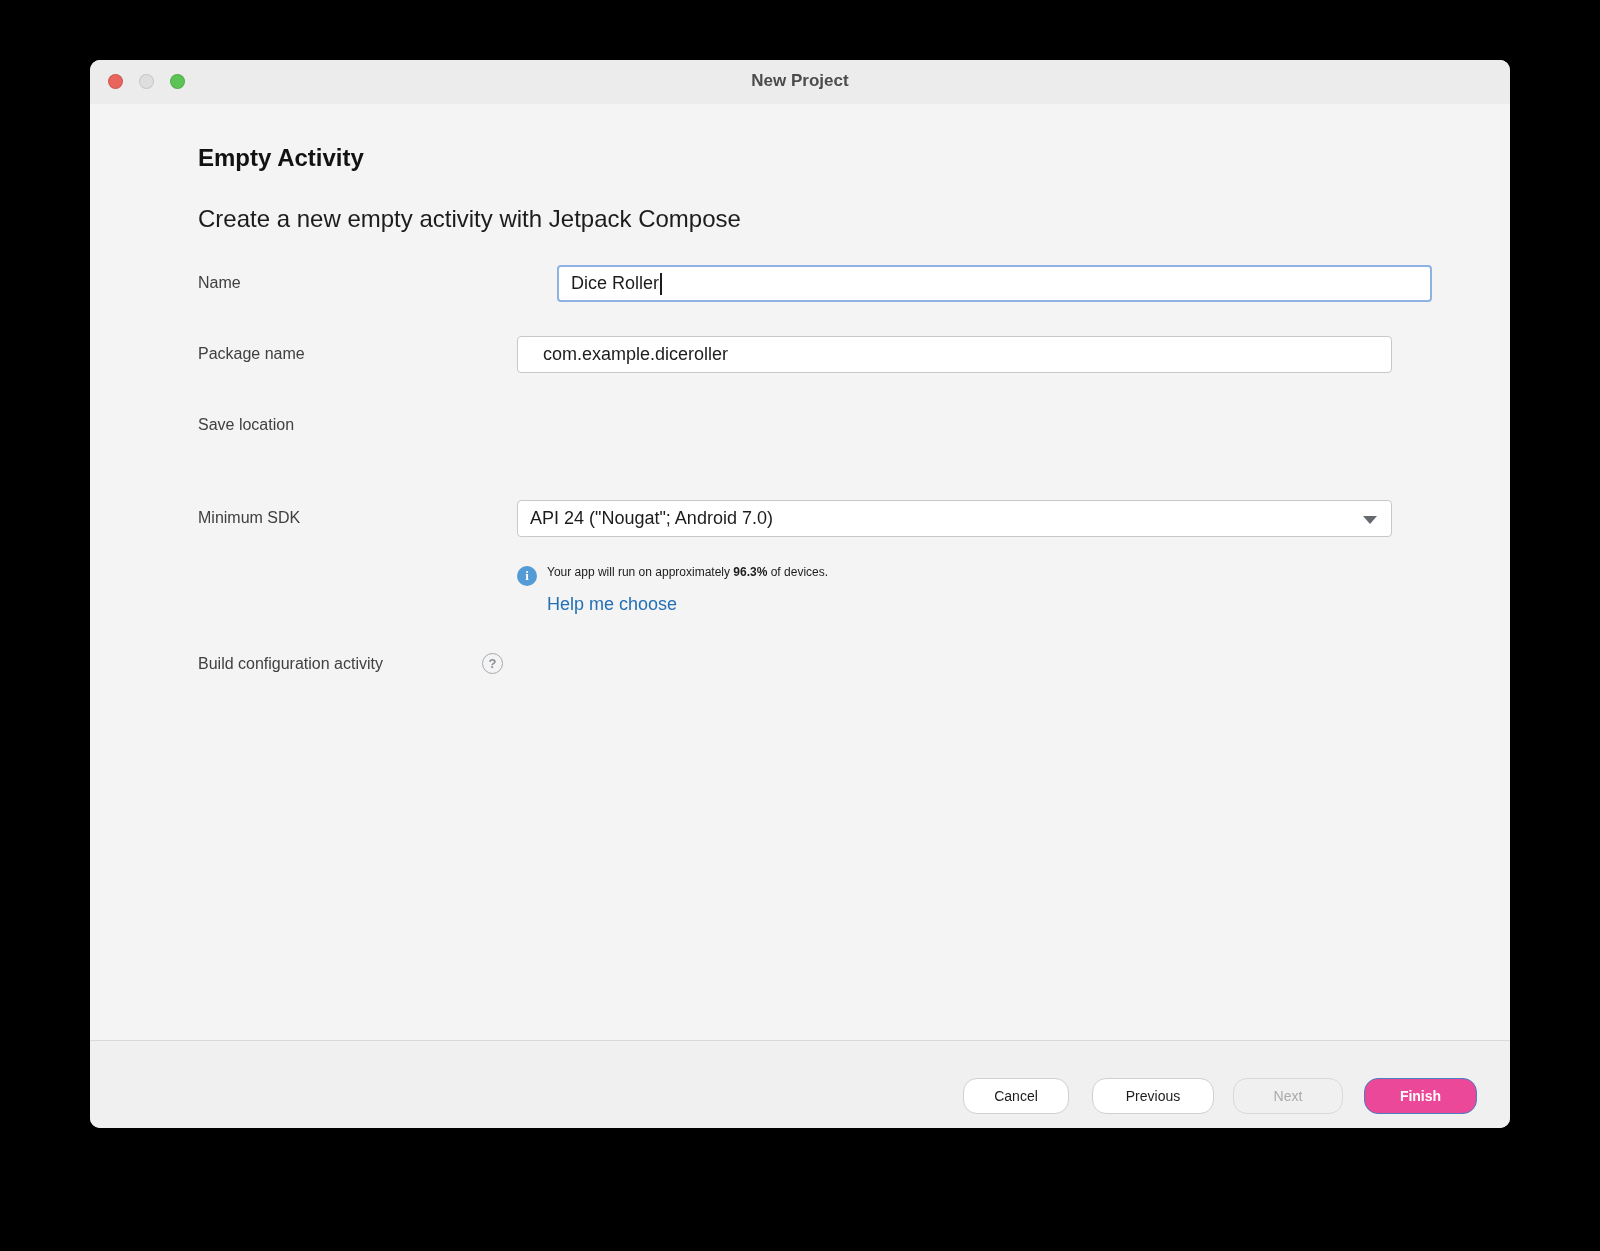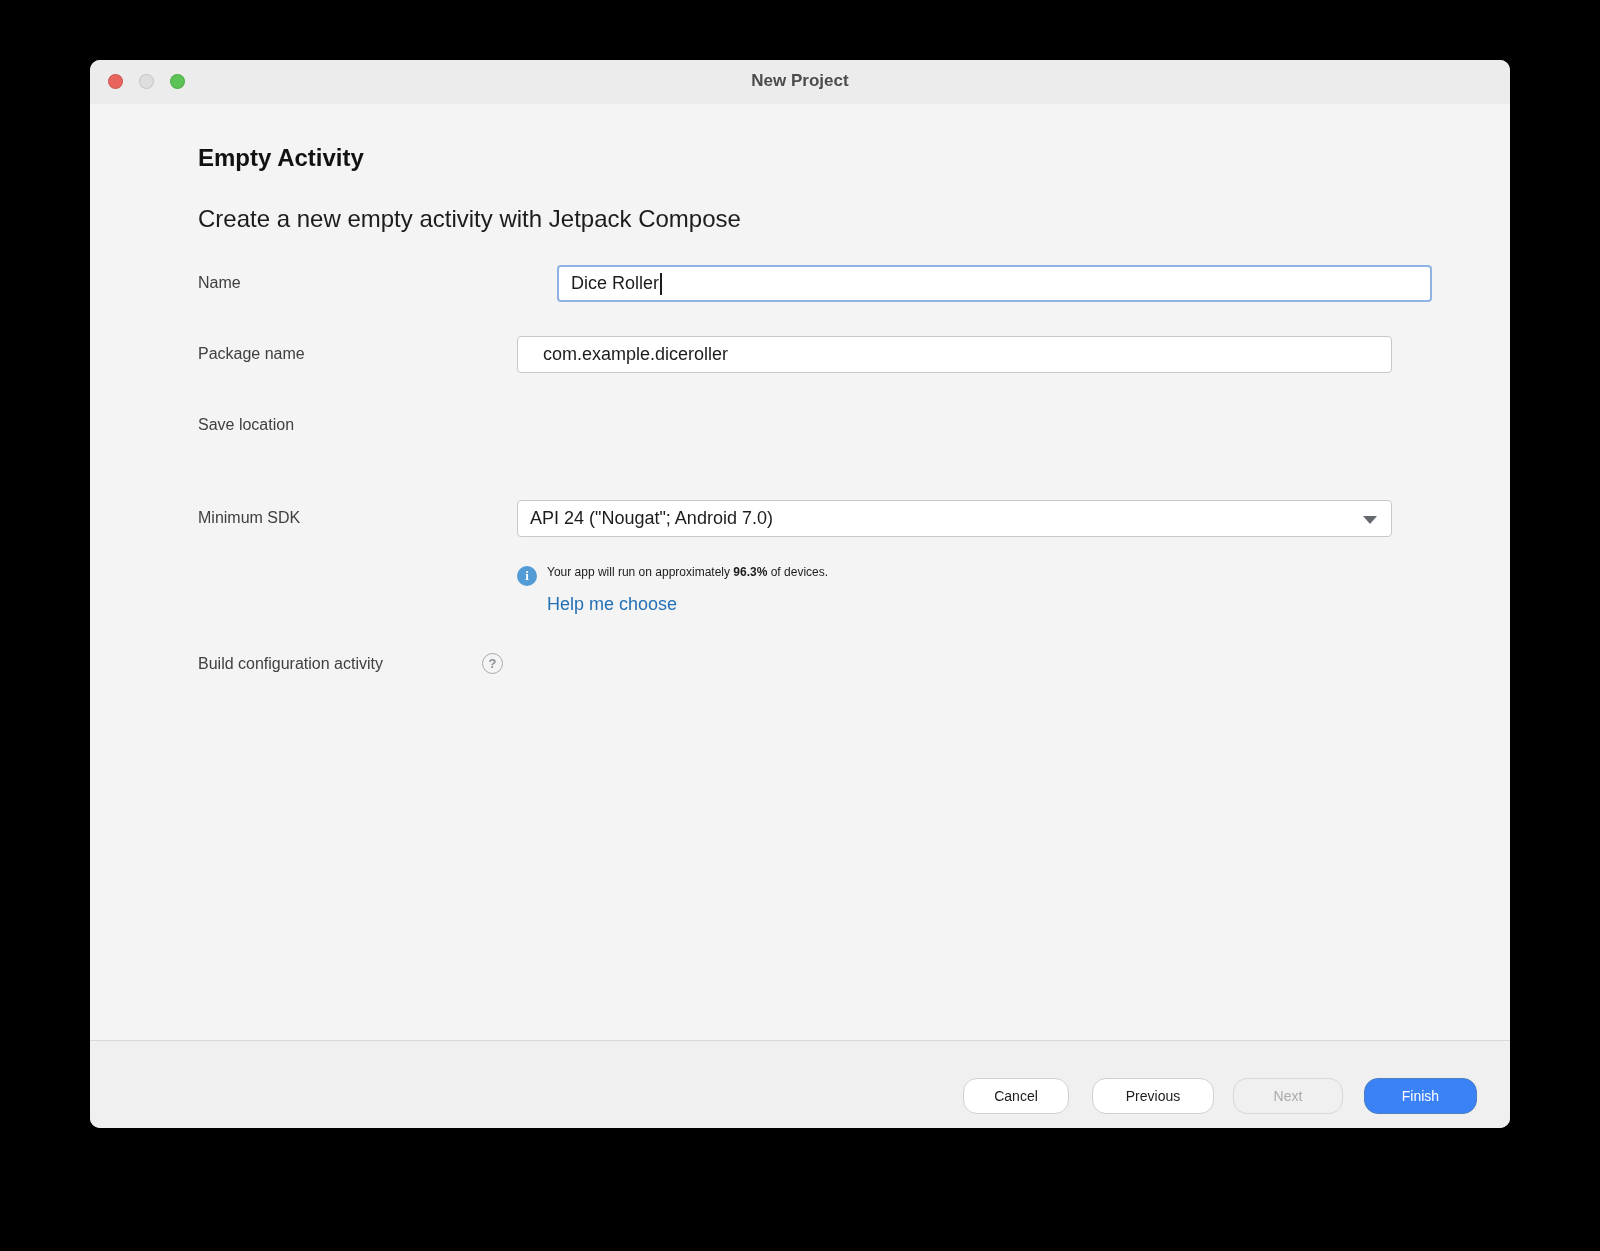--- a/index.html
+++ b/index.html
@@ -112,21 +112,21 @@
   .btn {
     position: absolute; top: 37px; height: 36px;
     border-radius: 14px;
     font-size: 14px;
     font-family: "Liberation Sans", "DejaVu Sans", sans-serif;
     display: inline-flex; align-items: center; justify-content: center;
     cursor: pointer;
   }
   .btn-plain { background: #FFFFFF; border: 1px solid #D0D0D0; color: #1C1C1E; }
   .btn-disabled { background: #F0F0F0; border: 1px solid #D8D8D8; color: #AAAAAA; cursor: default; }
-  .btn-primary { background: #3b82f6; border: 1px solid #4B7FC1; color: #FFFFFF; font-weight: 400; }
+  .btn-primary { background: #ec4899; border: 1px solid #4B7FC1; color: #FFFFFF; font-weight: 700; }
   .btn-cancel   { left: 873px;  width: 106px; }
   .btn-previous { left: 1002px; width: 122px; }
   .btn-next     { left: 1143px; width: 110px; }
   .btn-finish   { left: 1274px; width: 113px; }
 </style>
 </head>
 <body>
 
 <div class="window">
 

